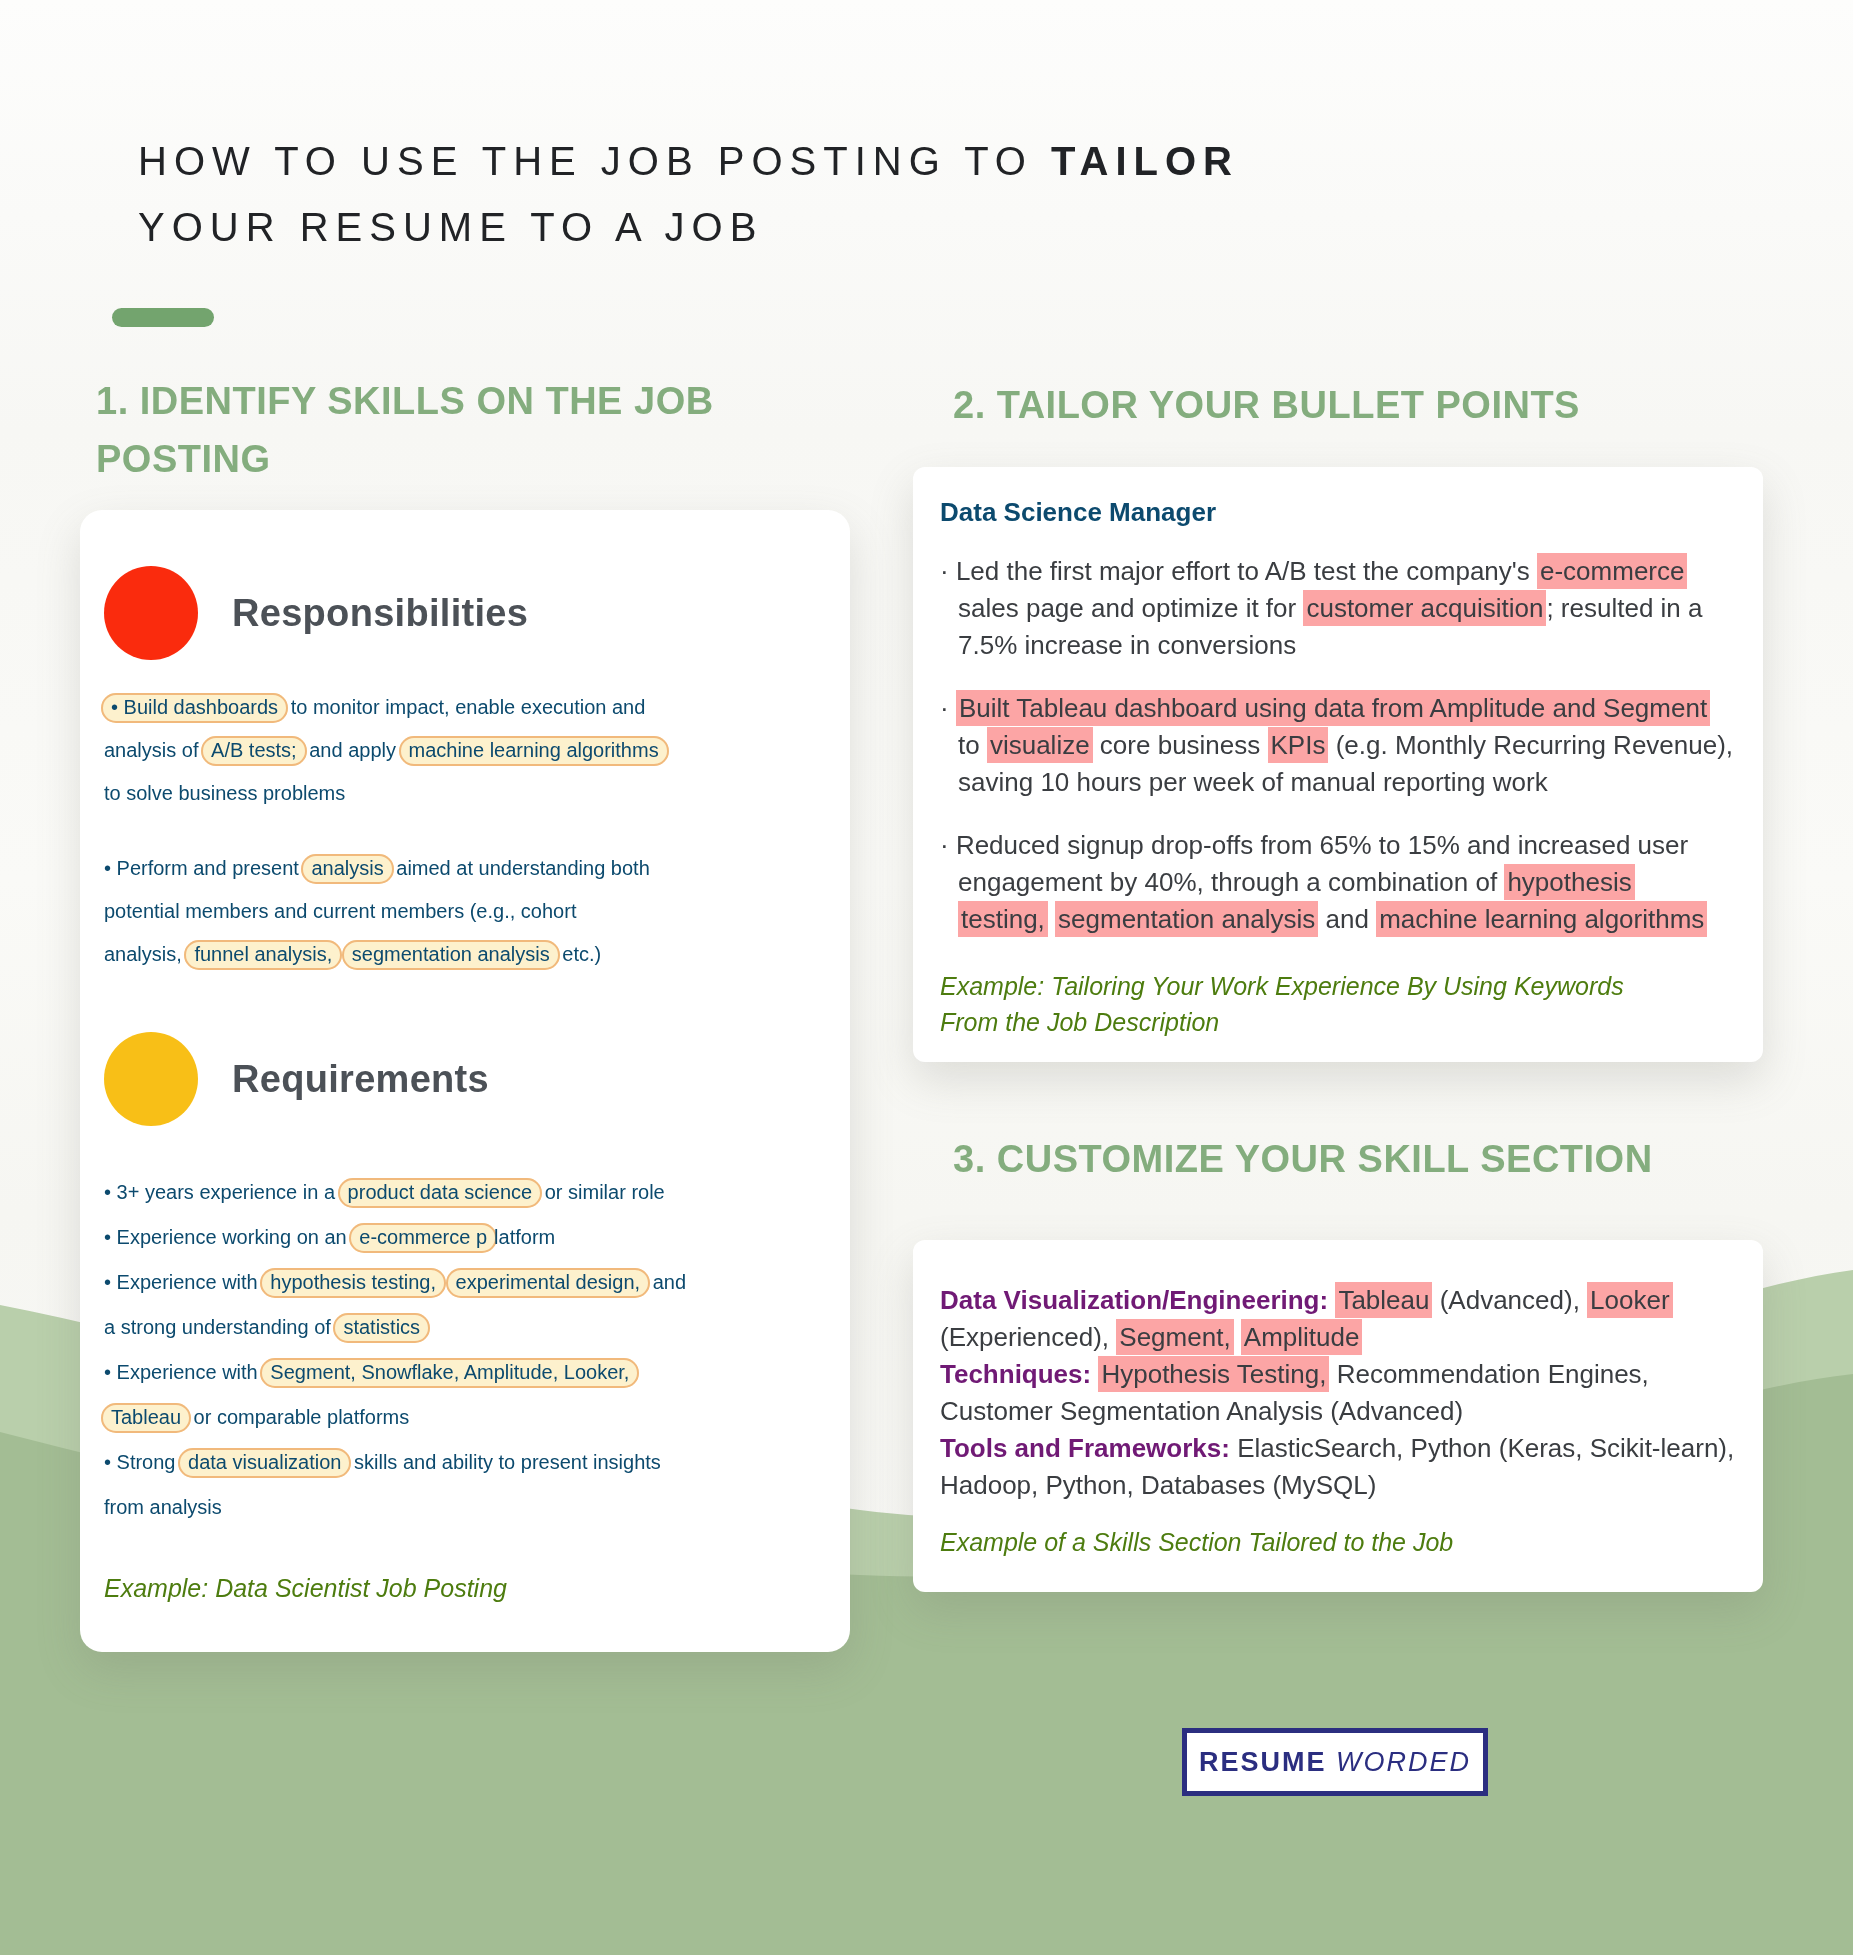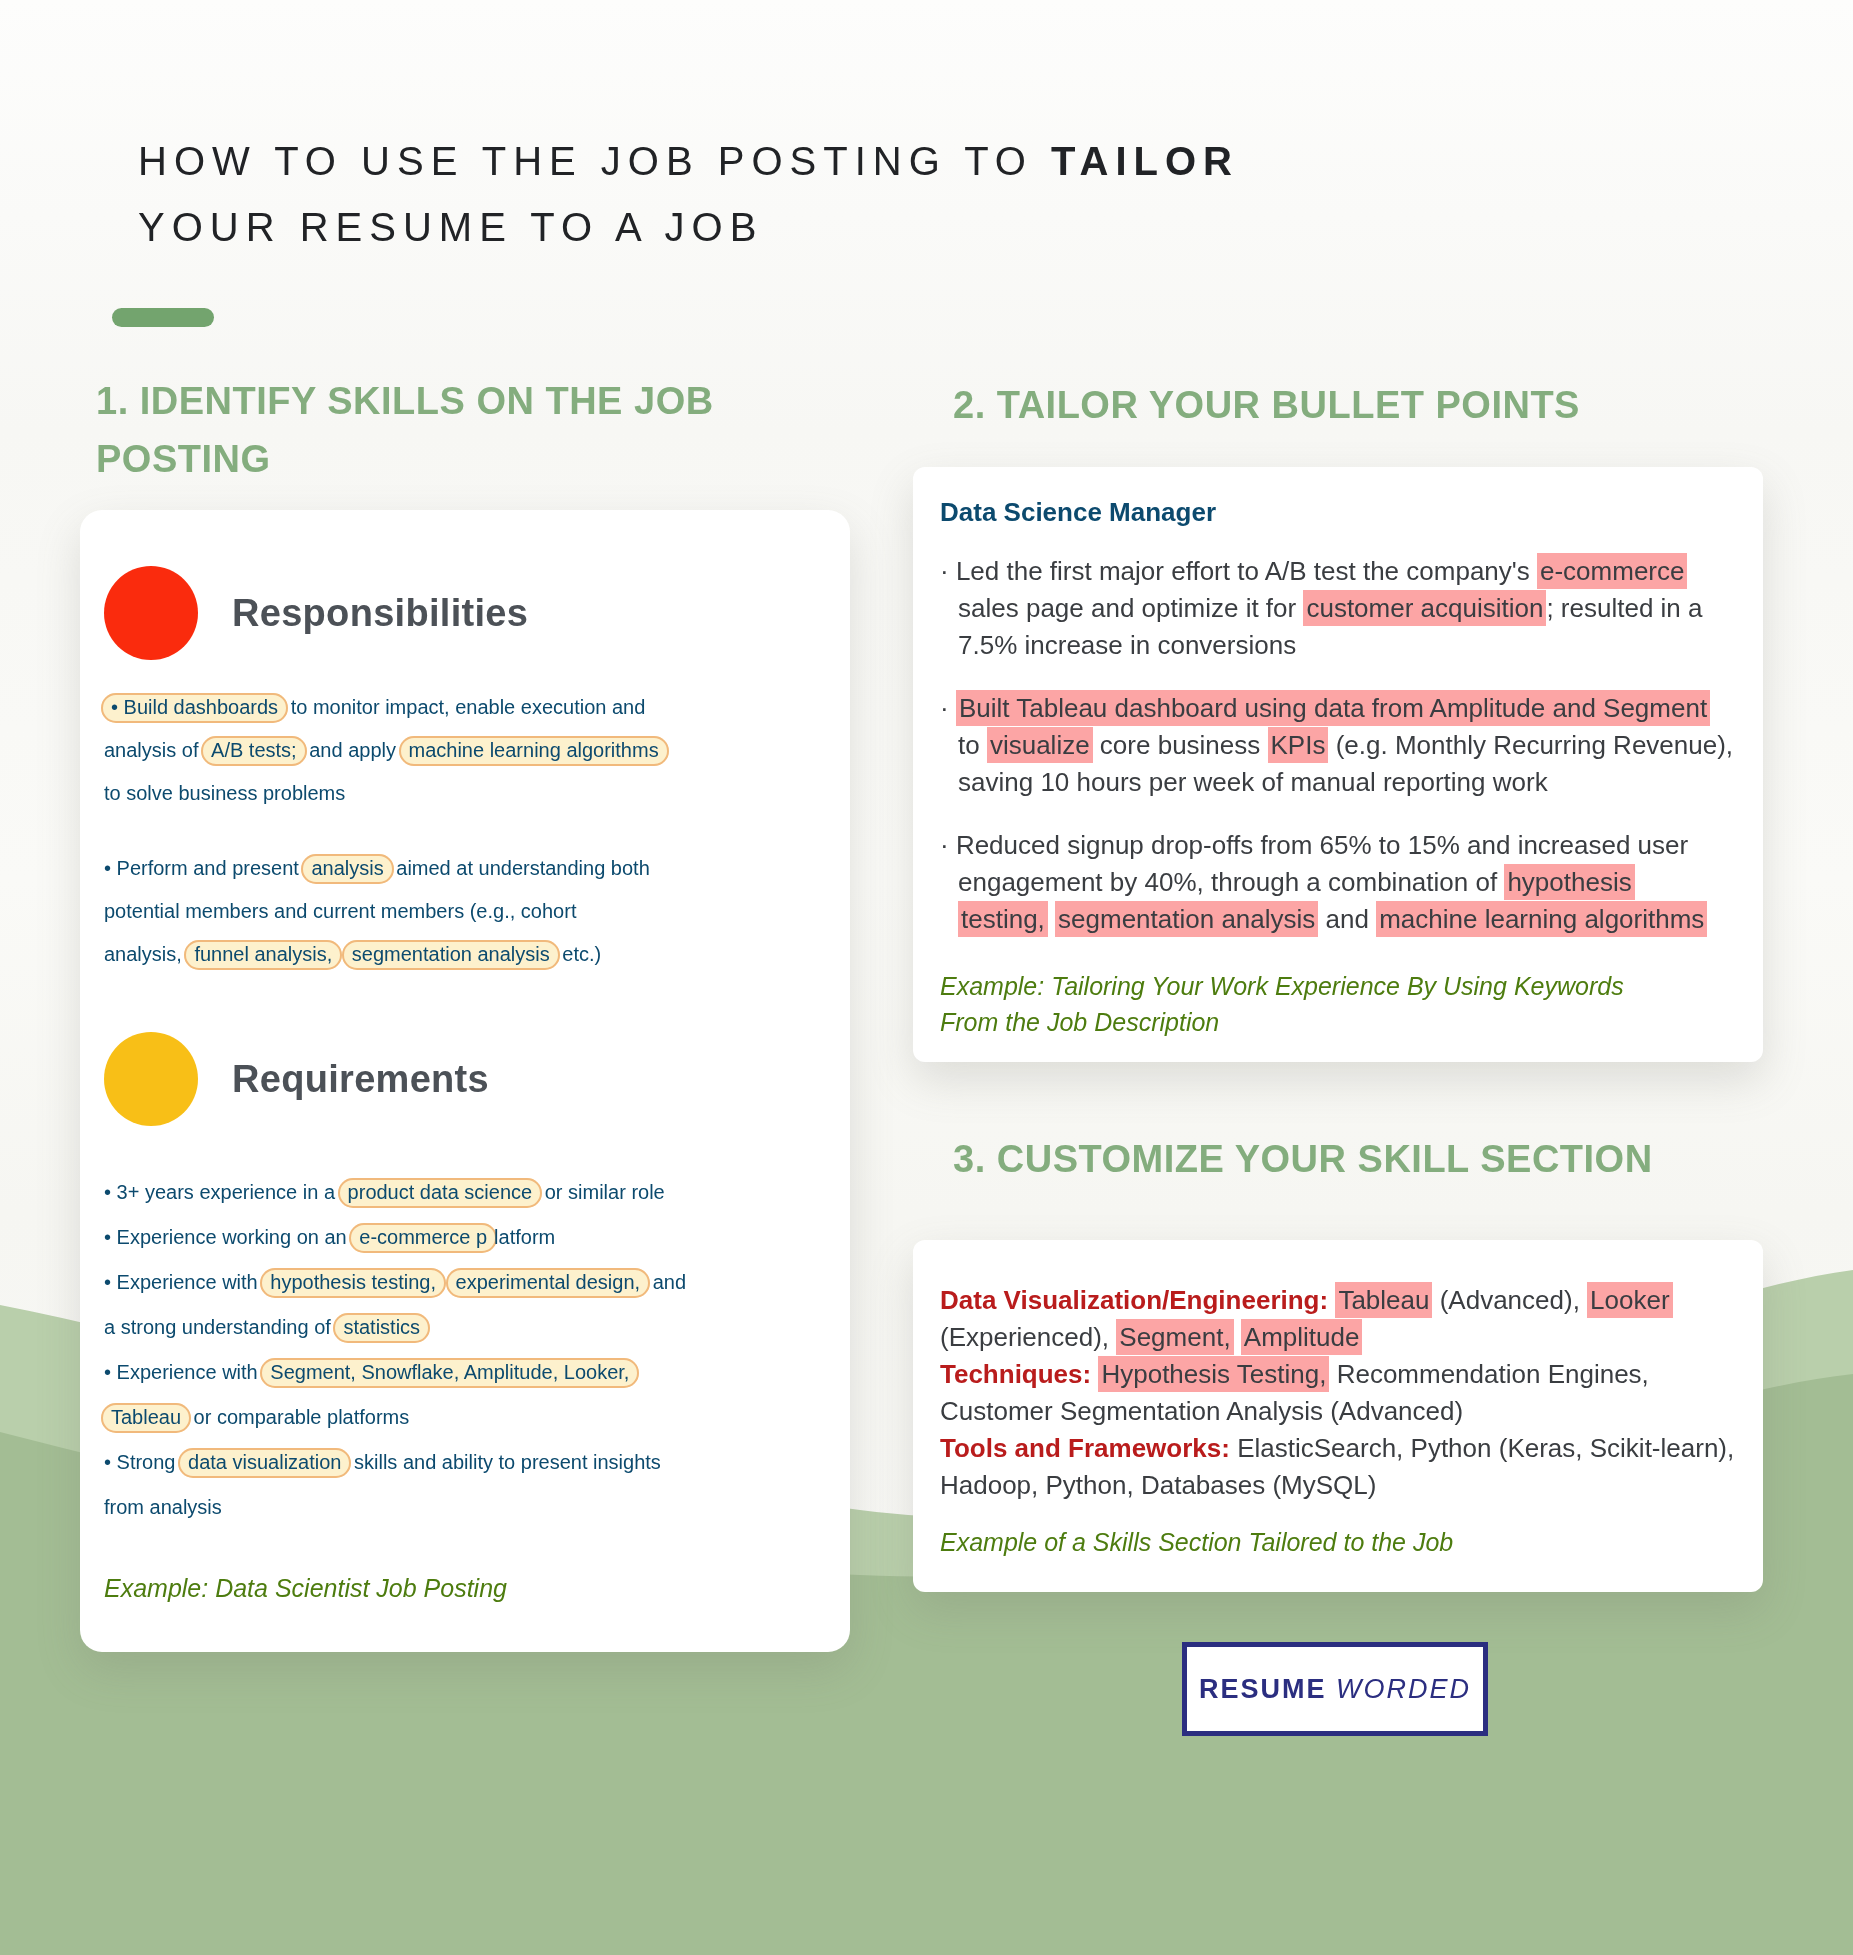--- a/index.html
+++ b/index.html
@@ -80,25 +80,25 @@
   
   .seg-y{
     background:#fdf1cd;border:2px solid #f1b97c;border-radius:30px;
     padding:1px 8px 3px 8px;margin:0 -3px;
     box-decoration-break:clone;-webkit-box-decoration-break:clone;
   }
   .seg-g{
     background:#fca5a5;padding:3px 3px;
     box-decoration-break:clone;-webkit-box-decoration-break:clone;
   }
-  .seg-b{font-weight:800;color:#b91c1c;}
+  .seg-b{font-weight:800;color:#701a75;}
 
   
   .logo{
-    position:absolute;z-index:2;left:1182px;top:1642px;width:306px;height:94px;
+    position:absolute;z-index:2;left:1182px;top:1728px;width:306px;height:68px;
     background:#ffffff;border:5px solid #2b2e80;box-sizing:border-box;
     display:flex;align-items:center;justify-content:center;
     font-size:27px;letter-spacing:2px;color:#2b2e80;white-space:pre;
   }
   .logo-bold{font-weight:800;}
   .logo-reg{font-weight:400;font-style:italic;}
 </style>
 </head>
 <body>
 

